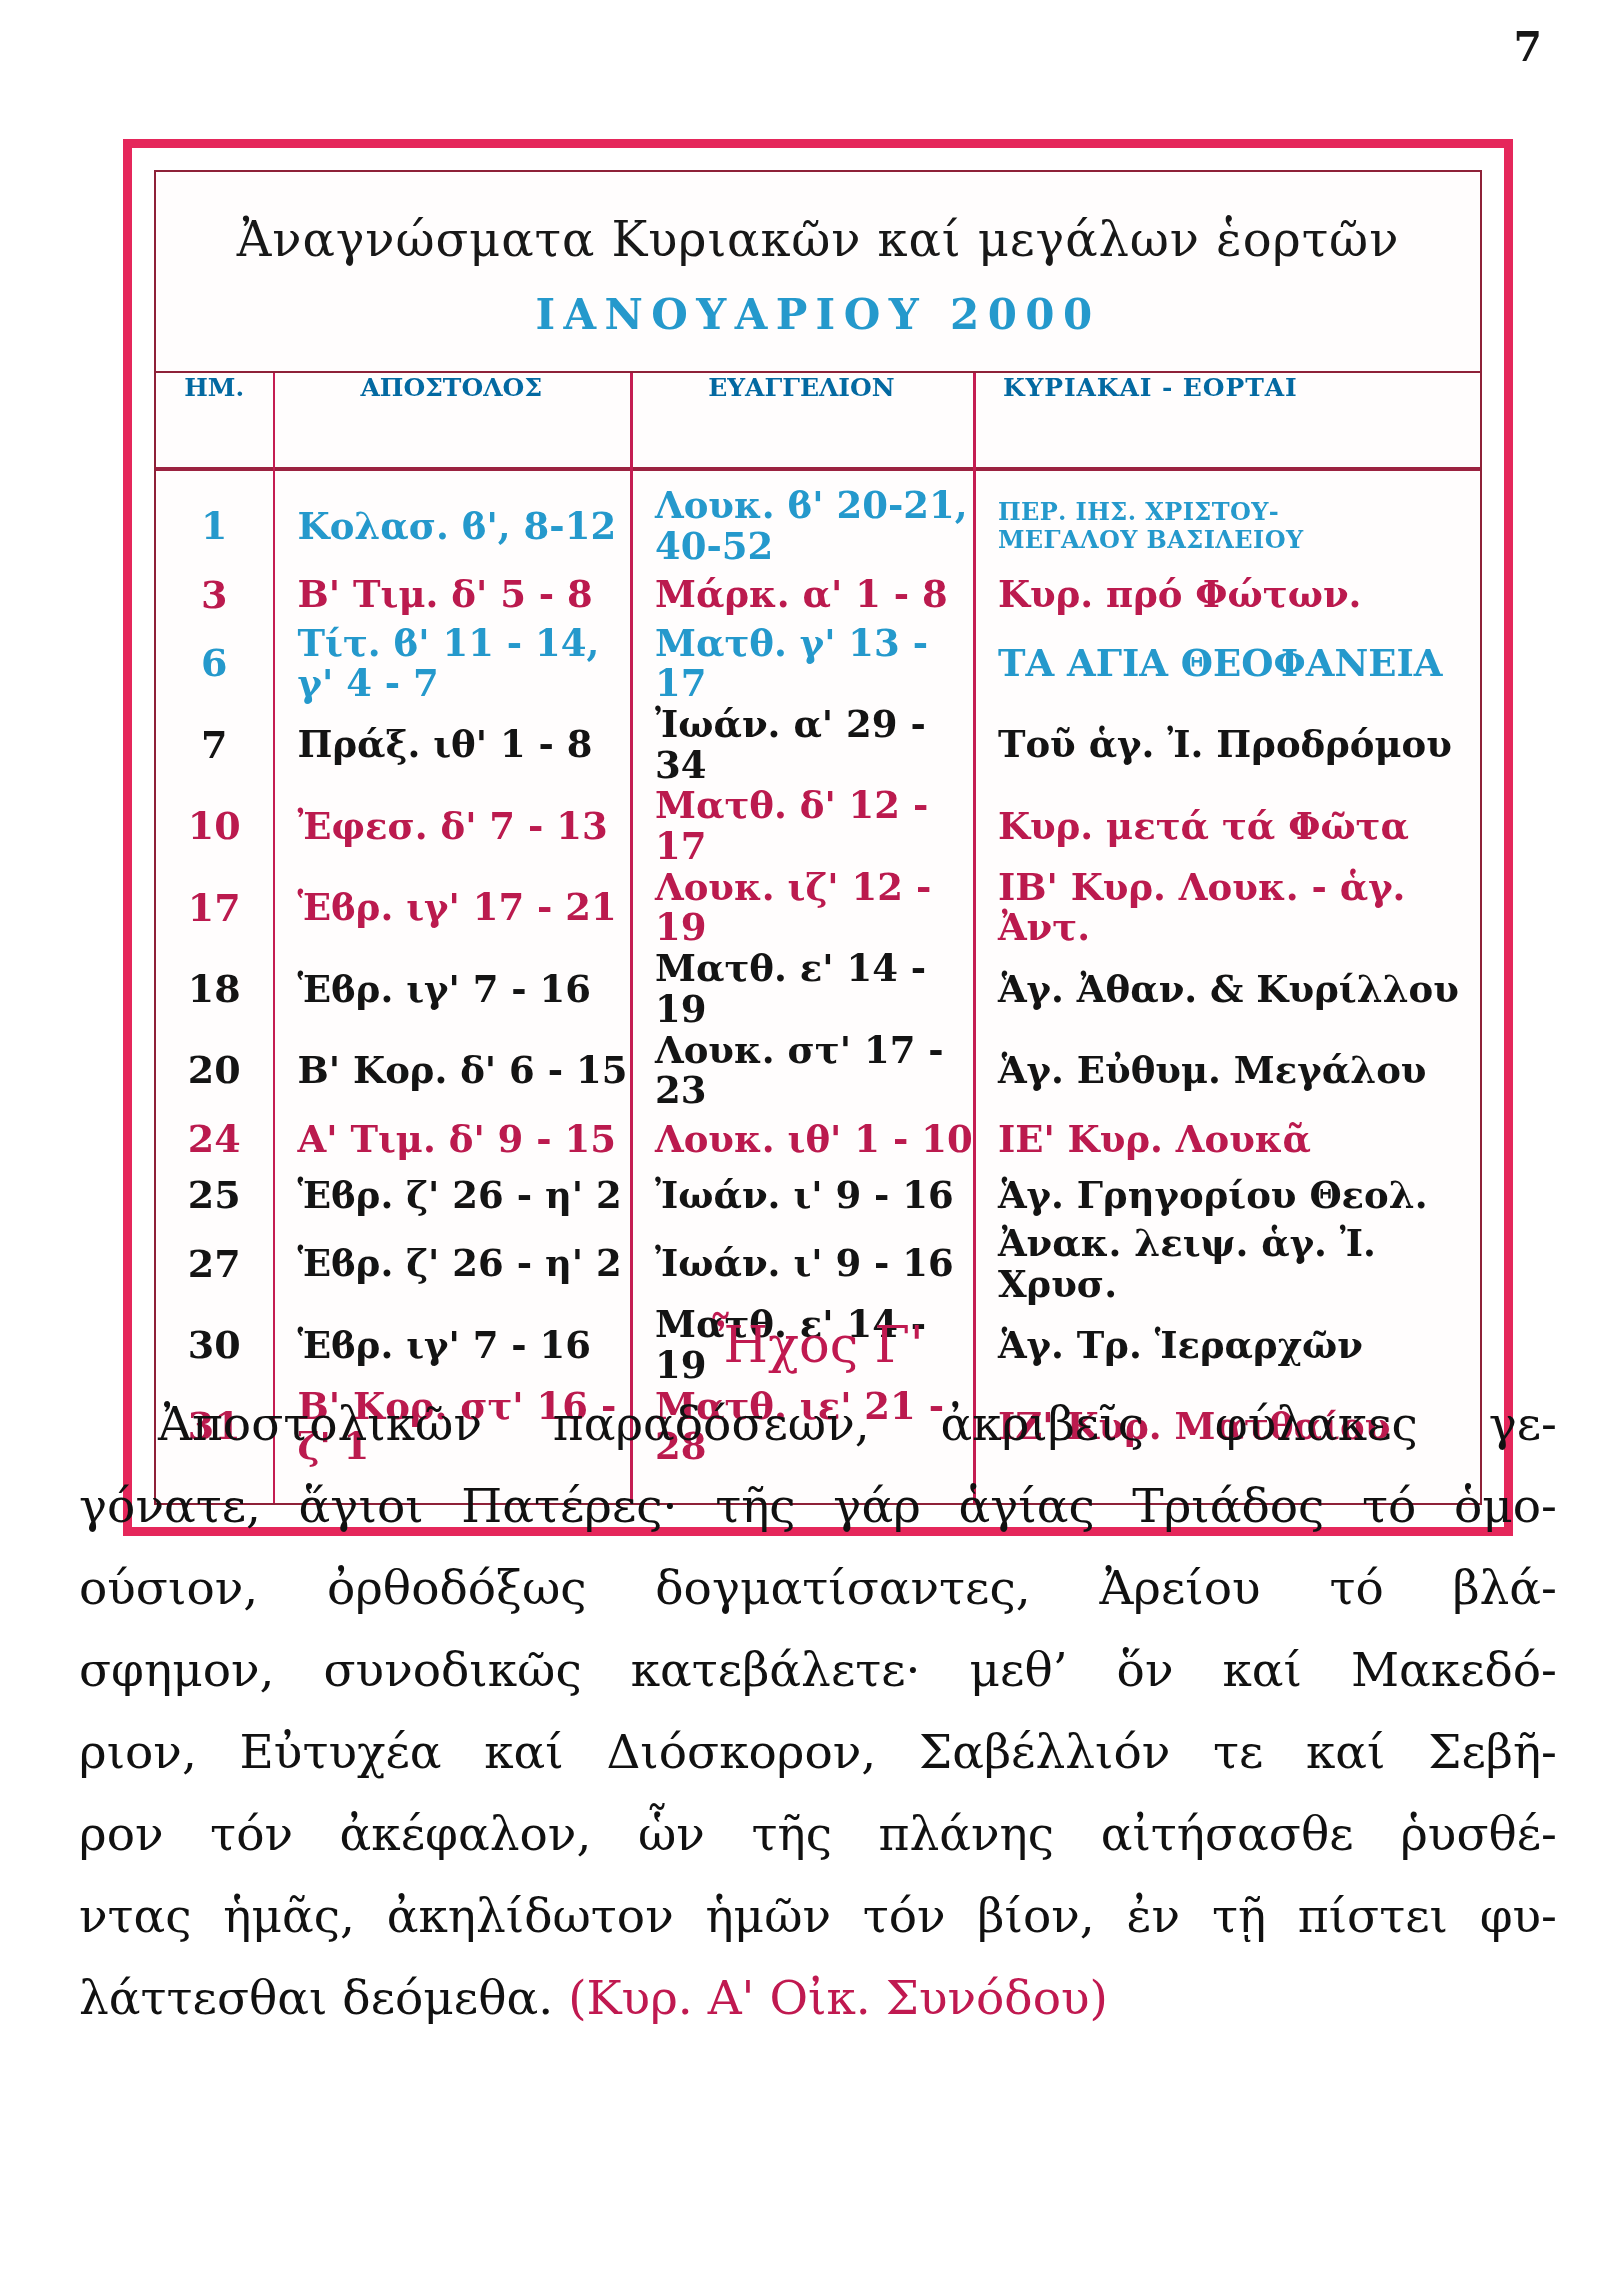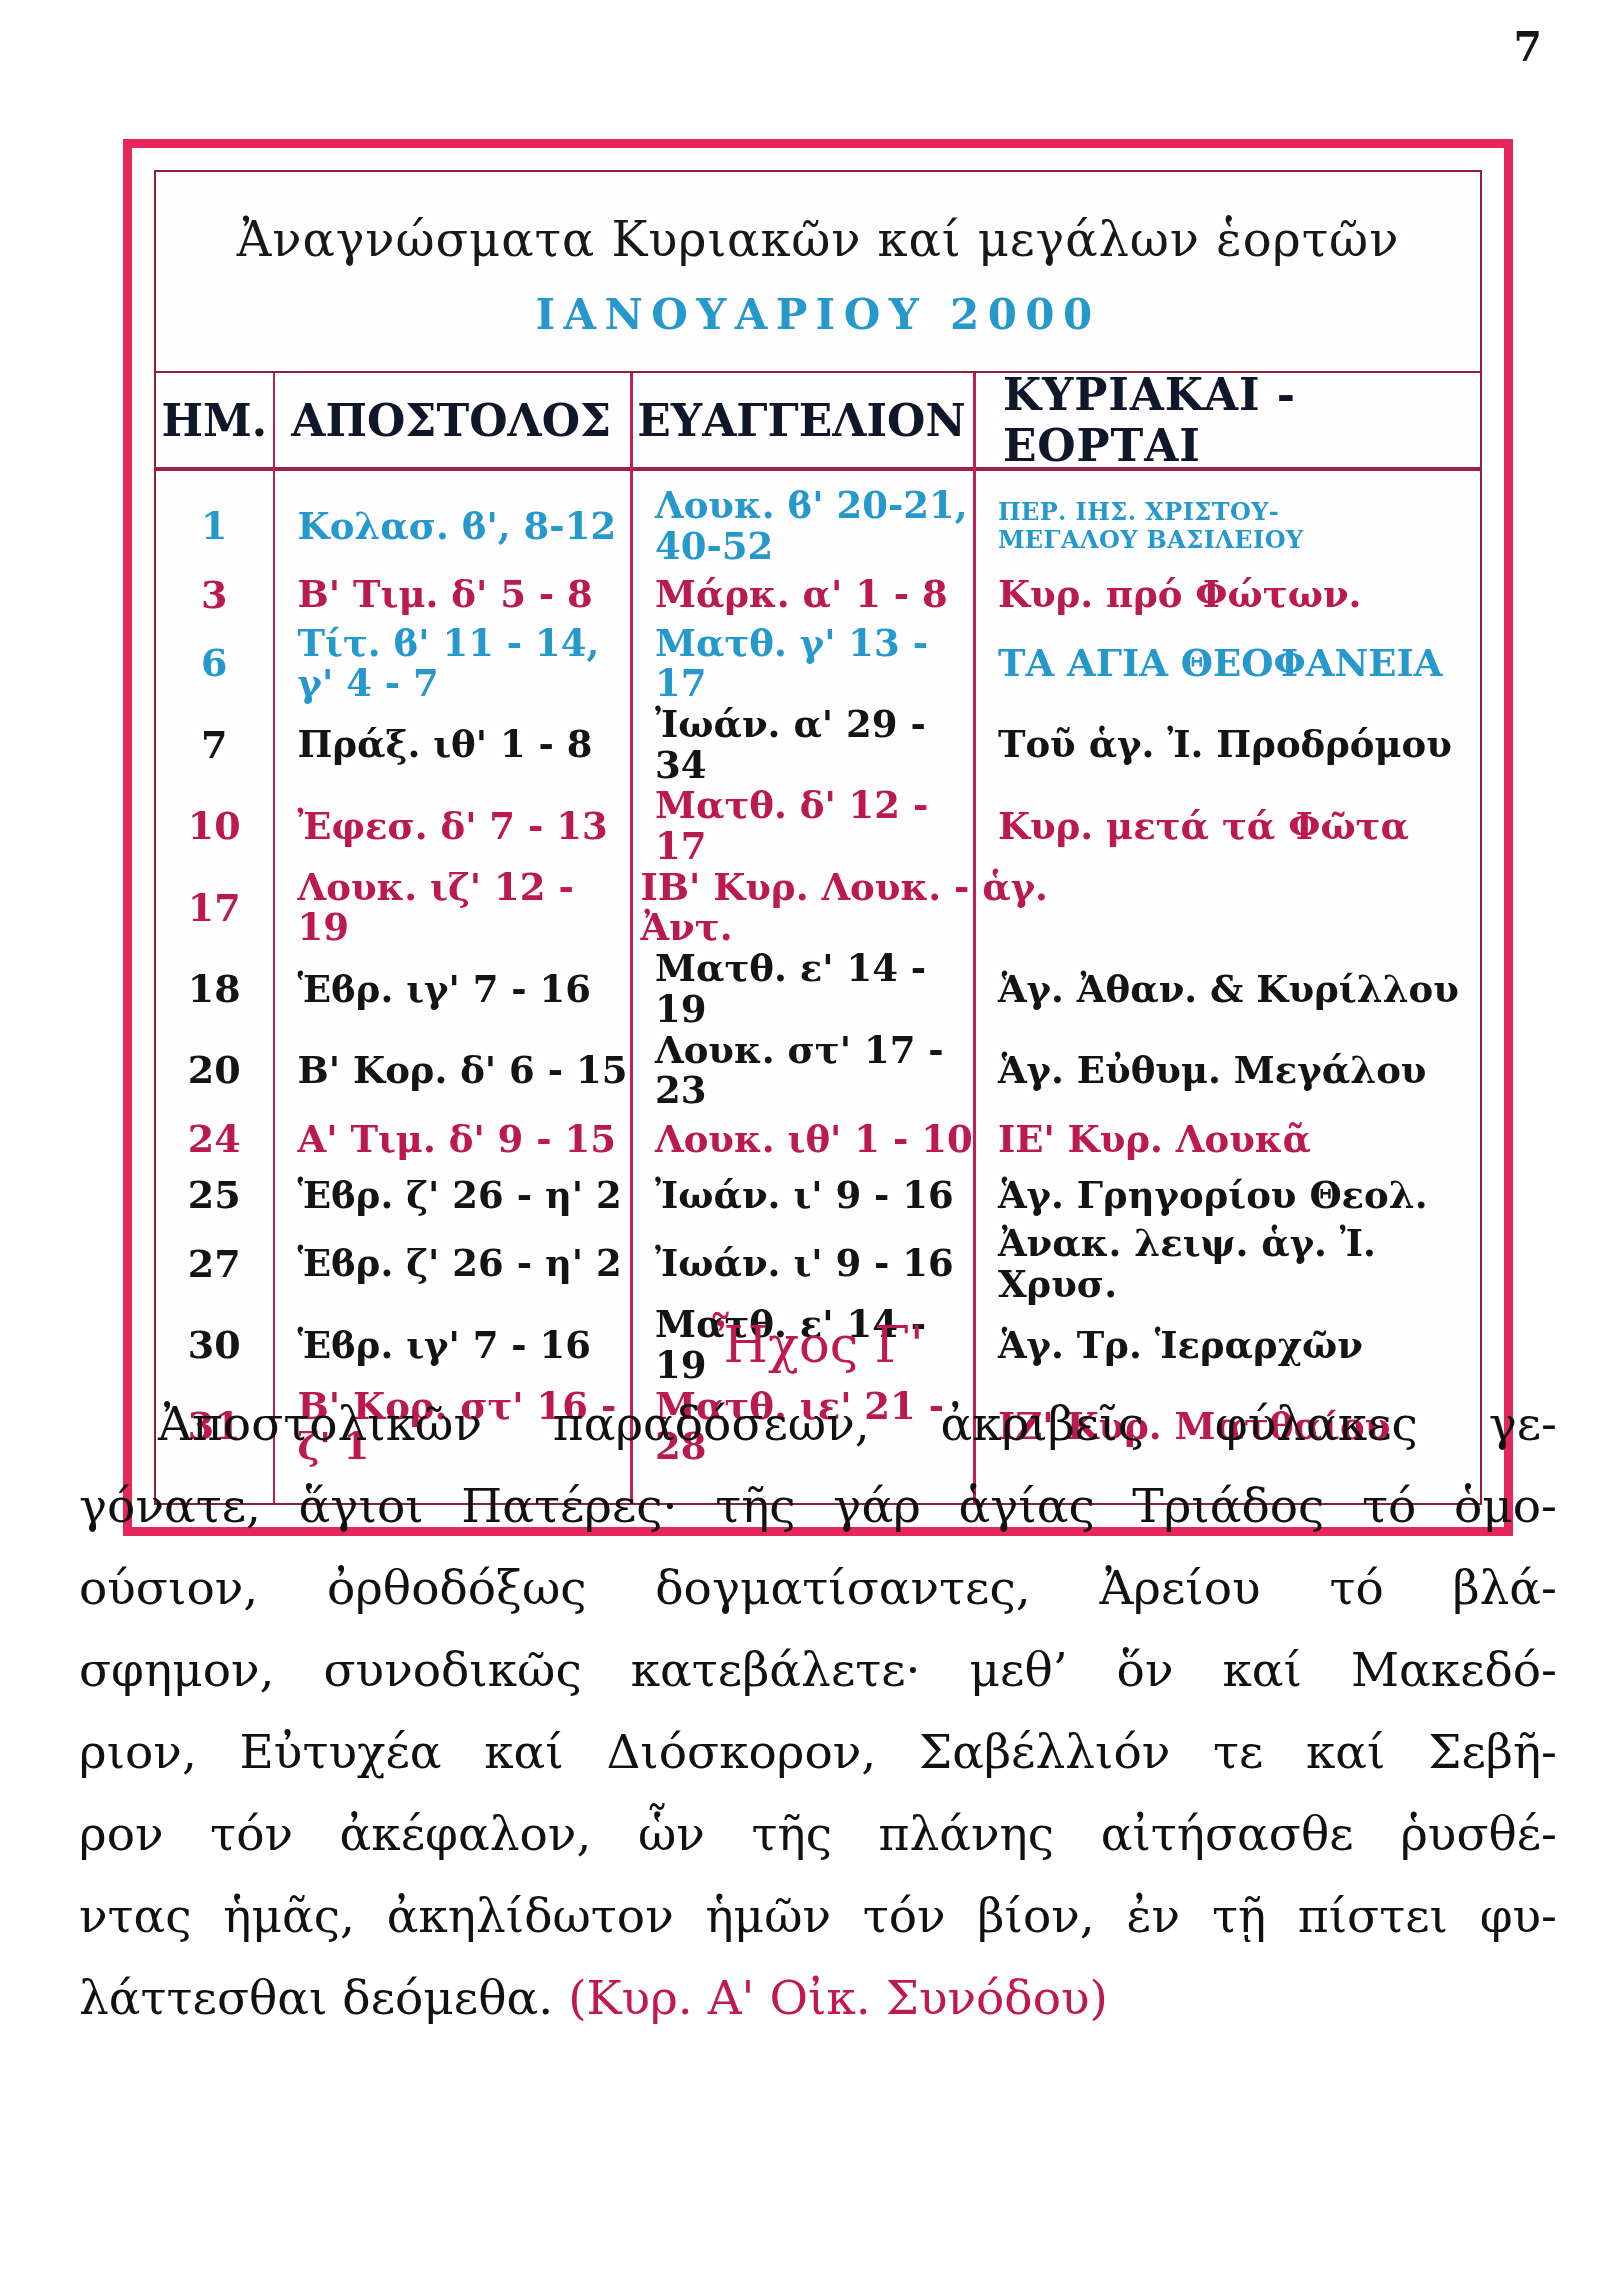--- a/index.html
+++ b/index.html
@@ -33,23 +33,23 @@
     display:flex;flex-direction:column;align-items:center;justify-content:center;
     padding-top:7.2px;
   }
   .title-main{font-size:48px;color:#181818;letter-spacing:0.9px;}
   .title-month{
     font-size:42px;color:#2599cc;font-weight:bold;letter-spacing:0.20em;
     margin-top:23px;
   }
   
   .header-row{
-    display:flex;align-items:center;height:94px;
+    display:flex;align-items:flex-start;height:94px;
     border-bottom:4.5px solid #9b2240;
-    font-weight:bold;font-size:44px;color:#0f172a;
+    font-weight:bold;font-size:25px;color:#0369a1;
   }
   .col-day{width:8.8%;box-sizing:border-box;}
   .col-apostle{width:27%;box-sizing:border-box;}
   .col-gospel{width:25.9%;box-sizing:border-box;}
   .col-feast{width:38.3%;box-sizing:border-box;}
   .header-row .col-day{text-align:center;}
   .header-row .col-apostle{text-align:center;}
   .header-row .col-gospel{text-align:center;}
   .header-row .col-feast{text-align:left;padding-left:30px;letter-spacing:0.9px;}
   
@@ -132,20 +132,21 @@
     <div class="col-feast">Τοῦ ἁγ. Ἰ. Προδρόμου</div>
   </div>
         <div class="body-row c-crimson">
     <div class="col-day">10</div>
     <div class="col-apostle">Ἐφεσ. δ' 7 - 13</div>
     <div class="col-gospel">Ματθ. δ' 12 - 17</div>
     <div class="col-feast">Κυρ. μετά τά Φῶτα</div>
   </div>
         <div class="body-row c-crimson">
     <div class="col-day">17</div>
+    <div class="col-apostle">Ἑϐρ. ιγ' 17 - 21</div>
     <div class="col-gospel">Λουκ. ιζ' 12 - 19</div>
     <div class="col-feast">ΙΒ' Κυρ. Λουκ. - ἁγ. Ἀντ.</div>
   </div>
         <div class="body-row c-black">
     <div class="col-day">18</div>
     <div class="col-apostle">Ἑϐρ. ιγ' 7 - 16</div>
     <div class="col-gospel">Ματθ. ε' 14 - 19</div>
     <div class="col-feast">Ἁγ. Ἀθαν. &amp; Κυρίλλου</div>
   </div>
         <div class="body-row c-black">

